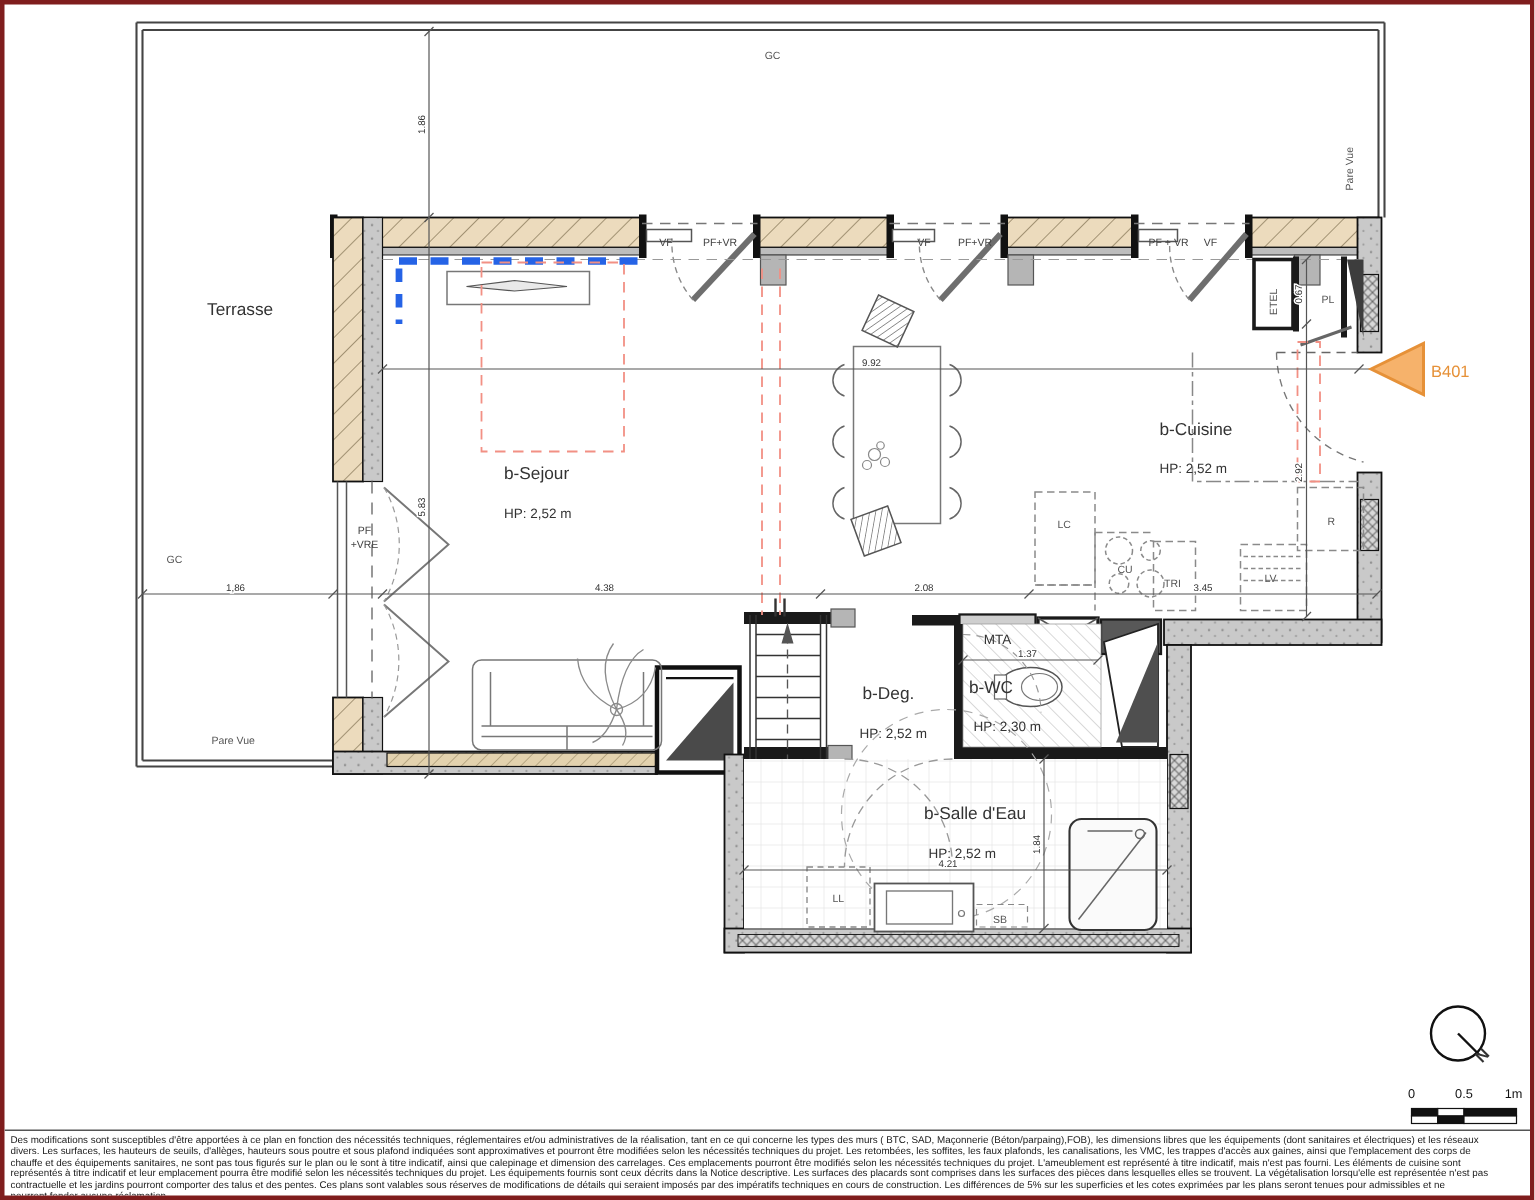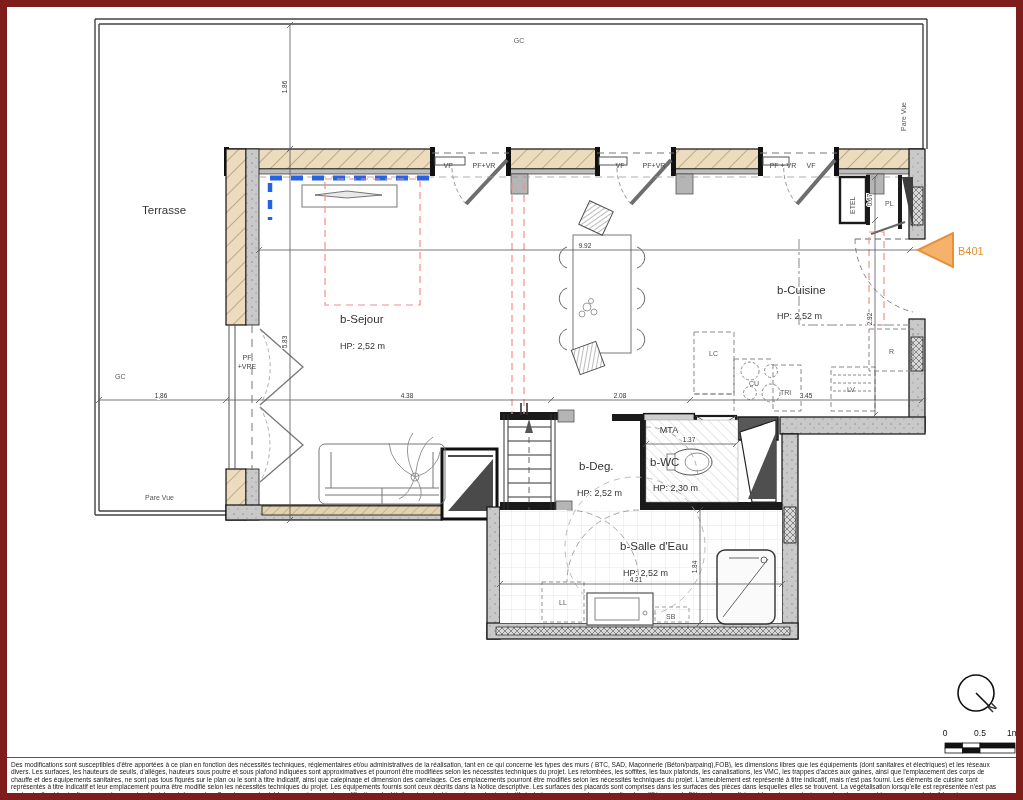--- a/index.html
+++ b/index.html
@@ -1,17 +1,17 @@
 <!DOCTYPE html>
 <html><head>
 <meta charset="utf-8">
 <style>
   html,body{margin:0;padding:0;background:#fff;}
   .stage{position:relative;width:1023px;height:800px;background:#fff;overflow:hidden;
-         font-family:"Liberation Sans",sans-serif;border:7px solid #7f1d1d;box-sizing:border-box;}
+         font-family:"Liberation Sans",sans-serif;border:3px solid #7f1d1d;box-sizing:border-box;}
   svg{position:absolute;left:0;top:0;}
   svg text{font-family:"Liberation Sans",sans-serif;fill:#333;}
   .room-name{font-size:11.5px;fill:#333;}
   .hp{font-size:9px;fill:#333;}
   .tiny{font-size:7px;fill:#555;}
   .winlbl{font-size:7px;fill:#444;}
   .dim{font-size:6.5px;fill:#333;paint-order:stroke;stroke:#fff;stroke-width:2px;}
   .b401{font-size:11px;fill:#e69138;}
   .scalelbl{font-size:8.5px;fill:#111;}
   .footer{position:absolute;left:0;top:750px;width:1023px;border-top:1px solid #555;

